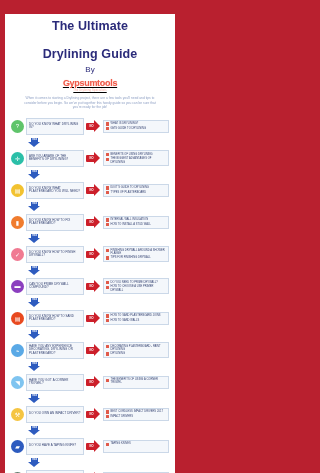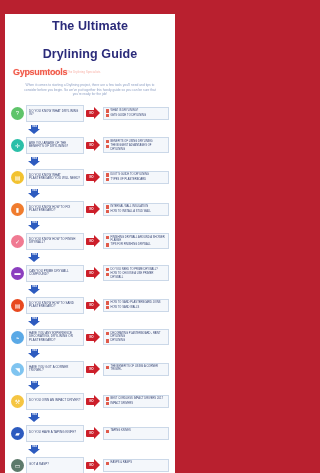--- a/index.html
+++ b/index.html
@@ -19,21 +19,23 @@
   .title-l1,.title-l2{
     color:#2b2b7a;font-weight:bold;font-size:12.5px;
     line-height:13px;letter-spacing:.1px;
   }
   .title-l2{margin-top:15px;}
   .by{
     color:#2b2b7a;font-size:8px;margin-top:4px;font-weight:normal;
   }
   .logo{
     margin-top:5px;height:13px;
-    display:flex;align-items:center;
+    display:flex;align-items:center;justify-content:center;
+    flex-direction:column;
+    text-decoration:underline;
   }
   .logo-main{
     color:#f05a4a;font-weight:bold;font-size:9px;
     letter-spacing:-.3px;line-height:9px;
     text-shadow:0 0 1px #f9b3aa;
   }
   .logo-sub{
     color:#f7a79c;font-size:2.6px;letter-spacing:.2px;
     line-height:3px;margin-top:.5px;
   }
@@ -137,20 +139,21 @@
   }
 </style>
 </head>
 <body>
 
 <div class="frame">
 
   <div class="header">
     <div class="title-l1">The Ultimate</div>
     <div class="title-l2">Drylining Guide</div>
+    <div class="by">By</div>
     <div class="logo">
       <div class="logo-main">Gypsumtools</div>
       <div class="logo-sub">The Drylining Specialists</div>
     </div>
     <div class="intro">When it comes to starting a Drylining project, there are a few tools you'll need and tips to consider before you begin. So we've put together this handy guide so you can be sure that you're ready for the job!</div>
   </div>
 
   <div class="flow" id="flow">
       <div class="row">
         <div class="icon" style="background: rgb(95, 196, 106);">?</div>

